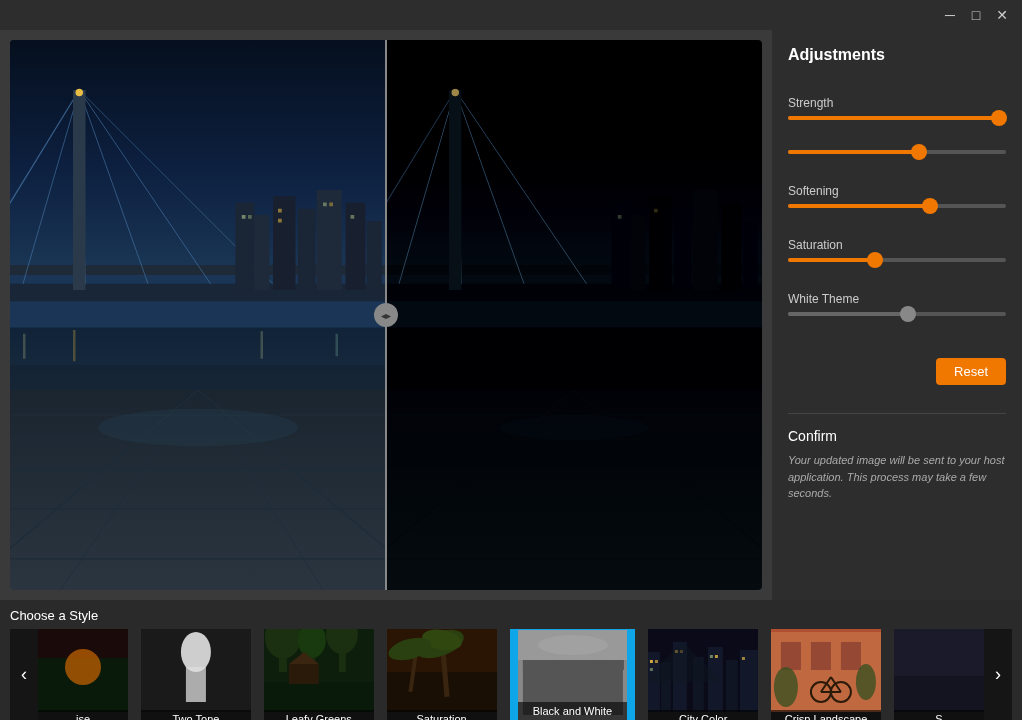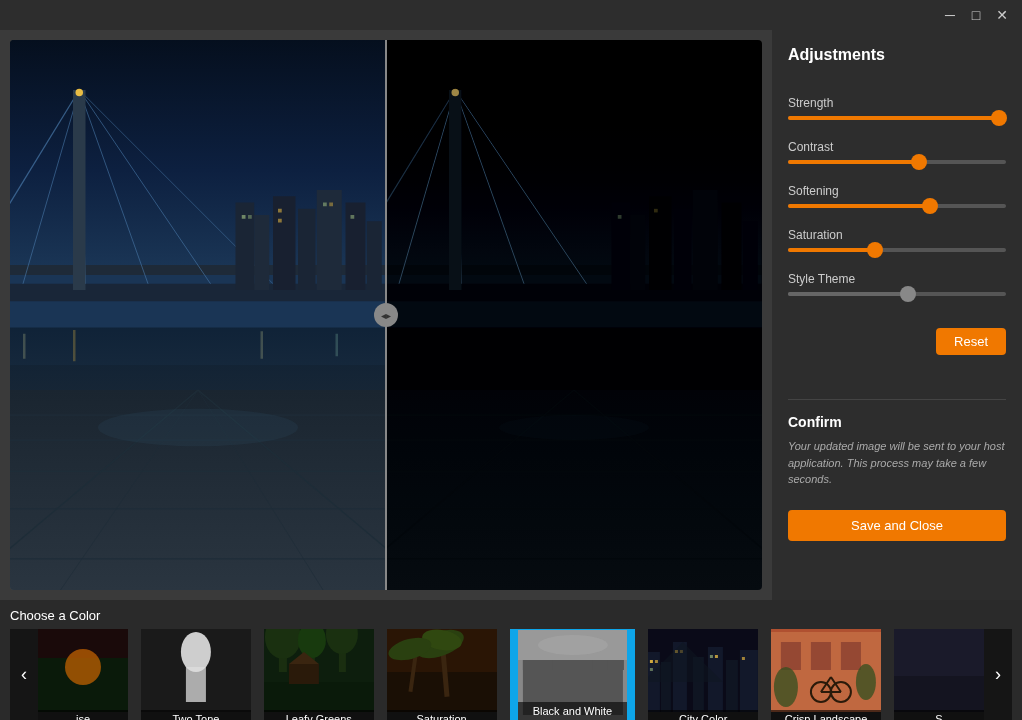--- a/index.html
+++ b/index.html
@@ -155,21 +155,21 @@
     }
 
     .panel-title {
       font-size: 16px;
       font-weight: 600;
       color: #fff;
       margin-bottom: 16px;
     }
 
     .adjustment-group {
-      margin-bottom: 4px;
+      margin-bottom: 14px;
     }
 
     .adjustment-label {
       font-size: 12px;
       color: #ccc;
       margin-bottom: 6px;
     }
 
     .slider-track {
       width: 100%;
@@ -202,31 +202,30 @@
     .reset-btn {
       background: #f07800;
       color: #fff;
       border: none;
       border-radius: 4px;
       padding: 6px 18px;
       font-size: 13px;
       cursor: pointer;
       align-self: flex-end;
       margin-top: 4px;
-      margin-bottom: 16px;
     }
 
     .confirm-section {
       border-top: 1px solid #444;
       padding-top: 14px;
     }
 
     .confirm-title {
       font-size: 14px;
-      font-weight: 700;
+      font-weight: 400;
       color: #fff;
       margin-bottom: 8px;
     }
 
     .confirm-text {
       font-size: 11px;
       color: #aaa;
       line-height: 1.5;
       font-style: italic;
       margin-bottom: 22px;
@@ -487,21 +486,20 @@
 
       <div class="adjustment-group">
         <div class="adjustment-label">Strength</div>
         <div class="slider-track">
           <div class="slider-fill" style="width:97%"></div>
           <div class="slider-thumb" style="left:calc(97% - 8px)"></div>
         </div>
       </div>
 
       <div class="adjustment-group">
-        <div class="adjustment-label">Contrast</div>
         <div class="slider-track">
           <div class="slider-fill" style="width:60%"></div>
           <div class="slider-thumb" style="left:calc(60% - 8px)"></div>
         </div>
       </div>
 
       <div class="adjustment-group">
         <div class="adjustment-label">Softening</div>
         <div class="slider-track">
           <div class="slider-fill" style="width:65%"></div>
@@ -511,41 +509,40 @@
 
       <div class="adjustment-group">
         <div class="adjustment-label">Saturation</div>
         <div class="slider-track">
           <div class="slider-fill" style="width:40%"></div>
           <div class="slider-thumb" style="left:calc(40% - 8px)"></div>
         </div>
       </div>
 
       <div class="adjustment-group">
-        <div class="adjustment-label">Style Theme</div>
+        <div class="adjustment-label">White Theme</div>
         <div class="slider-track">
           <div class="slider-fill" style="width:55%; background:#666"></div>
           <div class="slider-thumb" style="left:calc(55% - 8px); background:#888"></div>
         </div>
       </div>
 
       <div style="display:flex; justify-content:flex-end; margin-top:8px; margin-bottom:12px;">
         <button class="reset-btn">Reset</button>
       </div>
 
       <div class="confirm-section">
         <div class="confirm-title">Confirm</div>
         <div class="confirm-text">Your updated image will be sent to your host application. This process may take a few seconds.</div>
-        <button class="save-btn">Save and Close</button>
       </div>
     </div>
   </div>
 
   <div class="bottom-section">
-    <div class="choose-style-label">Choose a Color</div>
+    <div class="choose-style-label">Choose a Style</div>
     <div class="styles-row">
       <button class="style-nav-btn">‹</button>
       <div class="styles-list">
 
         <div class="style-item" style="max-width:50px;">
           <div class="style-item-img style-sunrise">
             <svg width="100%" height="90" viewBox="0 0 50 90" preserveAspectRatio="xMidYMid slice">
               <rect width="50" height="90" fill="#1a0a0a"></rect>
               <rect y="40" width="50" height="50" fill="#0a1a0a"></rect>
               <circle cx="25" cy="45" r="10" fill="#cc6600" opacity="0.7"></circle>

